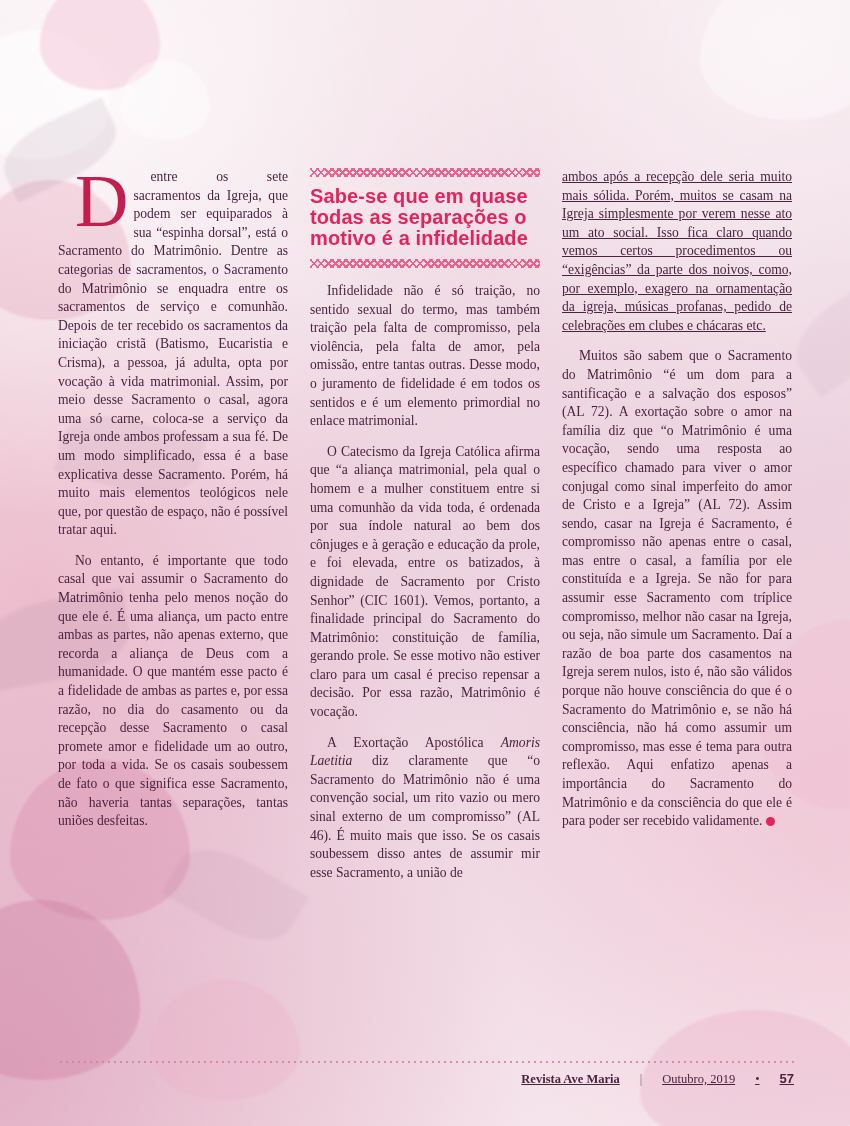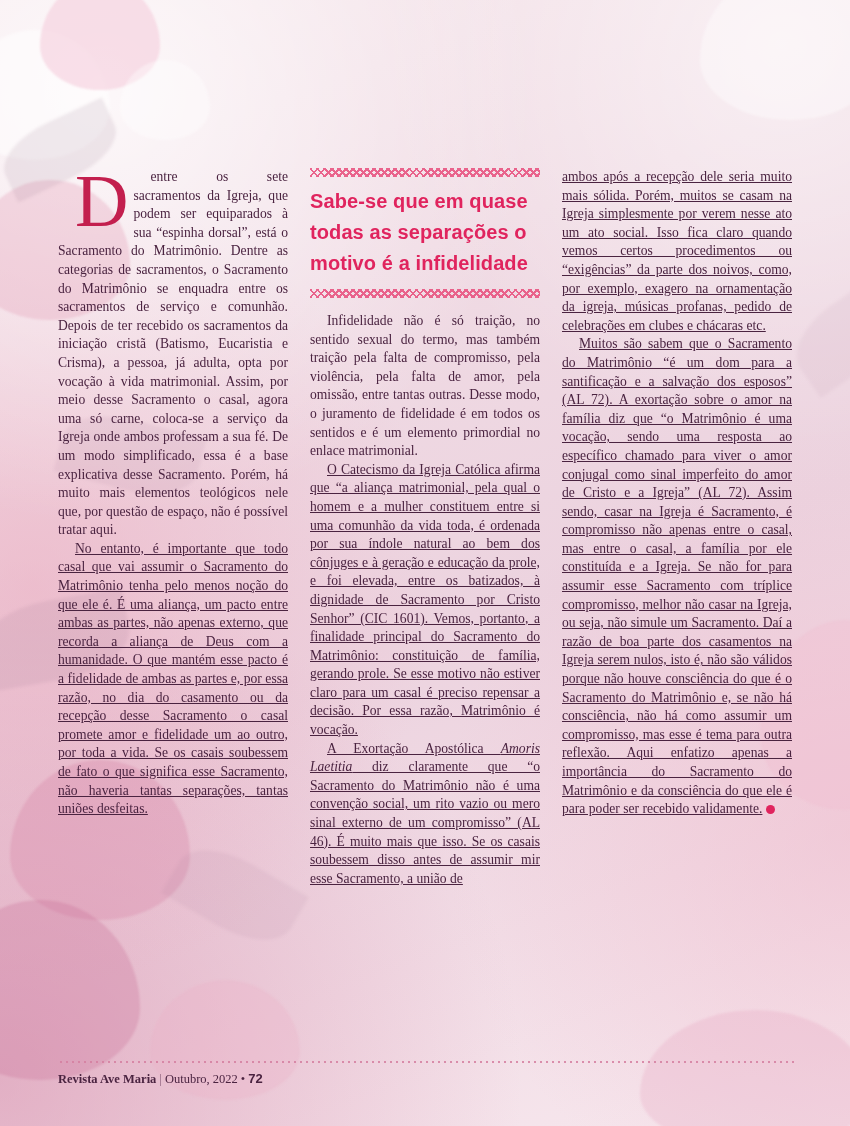--- a/index.html
+++ b/index.html
@@ -42,21 +42,21 @@
   p{
     margin:0;
     font-size:13.6px;
     line-height:18.6px;
     color:#4a2340;
     text-align:justify;
     text-indent:17px;
     hyphens:auto;
   }
   p.noindent{text-indent:0;text-decoration:underline;}
-  .col p + p{margin-top:0;text-decoration:underline;}
+  .col p + p{margin-top:12px;}
 
   
   .dropcap{
     float:left;
     font-family:"Liberation Serif", serif;
     font-size:74px;
     line-height:58px;
     color:#c31f4e;
     padding:2px 5px 0 0;
     margin-top:2px;
@@ -73,21 +73,21 @@
       repeating-linear-gradient(45deg,#e84d7c 0 2px,transparent 2px 5px);
     opacity:.85;
     margin-bottom:9px;
   }
   .pull .rule.bottom{margin:10px 0 0;}
   .pull h2{
     margin:0;
     font-family:"Liberation Sans", sans-serif;
     font-weight:bold;
     font-size:20px;
-    line-height:31px;
+    line-height:21px;
     color:#e0245e;
     letter-spacing:.1px;
   }
 
   .it{font-style:italic;}
 
   .enddot{
     display:inline-block;
     width:9px;height:9px;
     border-radius:50%;
@@ -105,25 +105,26 @@
   }
   .footer .dots{
     height:4px;
     background-image:radial-gradient(circle, #d57fa0 0 1.1px, transparent 1.3px);
     background-size:6px 4px;
     background-repeat:repeat-x;
     opacity:.85;
     margin-bottom:7px;
   }
   .footer .line{
-    display:flex;align-items:baseline;
+    display:flex;justify-content:flex-end;align-items:baseline;
     font-family:"Liberation Serif", serif;
     font-size:12.5px;
     color:#4a2340;
-    gap:3px;
+    gap:20px;
+    text-decoration:underline;
   }
   .footer .brand{font-weight:bold;}
   .footer .sep{color:#8a5c78;}
   .footer .pg{font-family:"Liberation Sans", sans-serif;font-weight:bold;font-size:13px;color:#4a2340;}
 </style>
 </head>
 <body>
 
 <div class="bg">
   <div class="wash"></div>
@@ -177,19 +178,19 @@
       </p>
     </div>
 
   </div>
 
   <div class="footer">
     <div class="dots"></div>
     <div class="line">
       <span class="brand">Revista Ave Maria</span>
       <span class="sep">|</span>
-      <span>Outubro, 2022</span>
+      <span>Outubro, 2019</span>
       <span>•</span>
-      <span class="pg">72</span>
+      <span class="pg">57</span>
     </div>
   </div>
 
 </div>
 
 </body></html>

